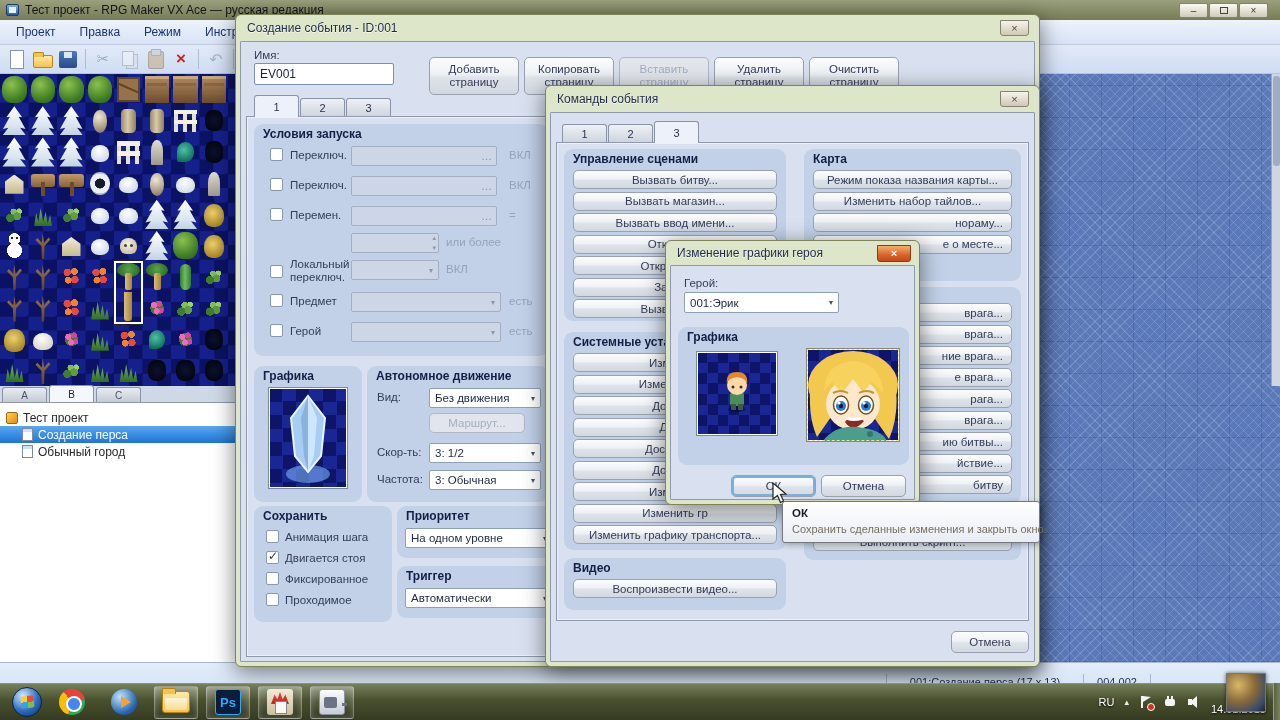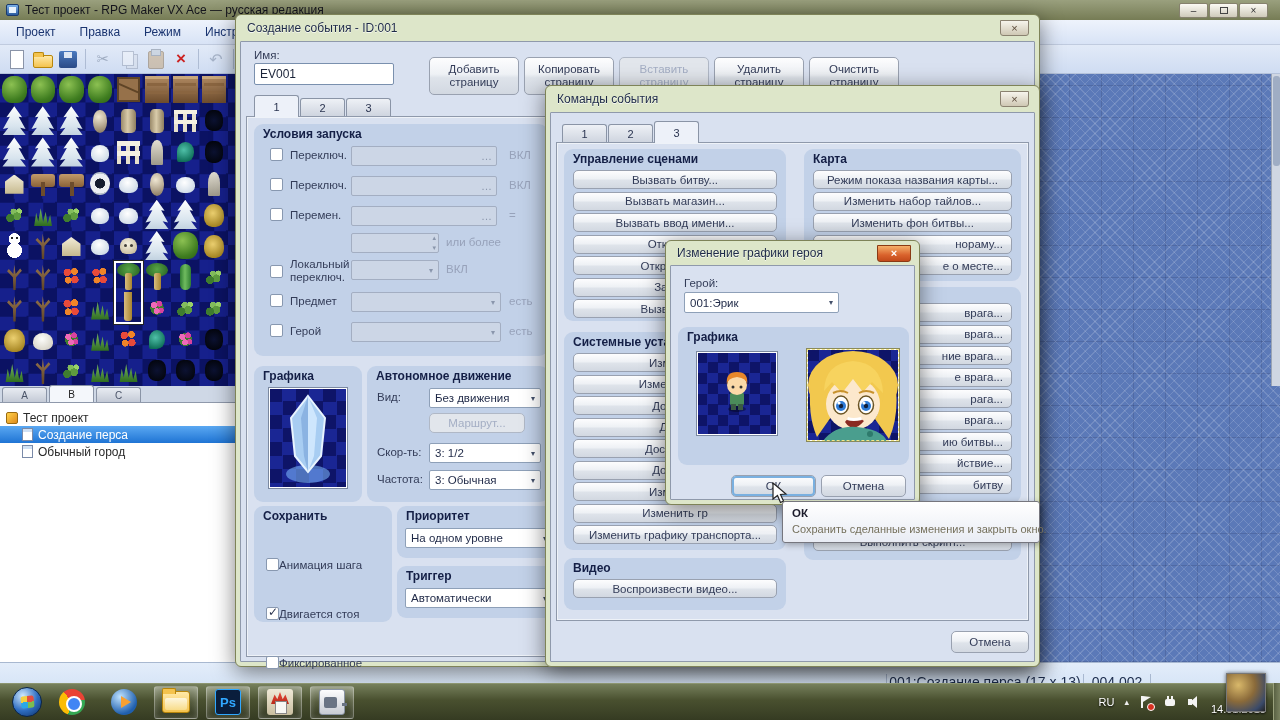--- a/index.html
+++ b/index.html
@@ -81,21 +81,21 @@
   .treeview{position:absolute;left:0;top:403px;width:237px;height:259px;background:#fff;border-right:1px solid #000000;padding-top:6px;}
   .treerow{height:17px;display:flex;align-items:center;gap:5px;padding-left:22px;color:#2a2a2a;font-size:12px;}
   .treerow.root{padding-left:6px;}
   .treerow.selected{background:linear-gradient(#5aa8f2,#1f74d4);color:#fff;}
   .tree-ic{width:12px;height:12px;flex:none;position:relative;}
   .treerow.project-icon .tree-ic{background:linear-gradient(135deg,#ffd24a,#e08a1a);border:1px solid #9a6a10;border-radius:2px;}
   .treerow.map-icon .tree-ic{width:11px;height:13px;background:#fff;border:1px solid #7a8aa8;box-shadow:inset 0 3px 0 #cfe0f4;}
 
   
   .maparea{position:absolute;left:237px;top:74px;width:1043px;height:588px;background-color:#5b79b8;background-image:repeating-linear-gradient(45deg,rgba(255,255,255,.14) 0 1px,rgba(0,0,0,0) 1px 7px),repeating-linear-gradient(-45deg,rgba(255,255,255,.14) 0 1px,rgba(0,0,0,0) 1px 7px),repeating-linear-gradient(0deg,rgba(0,0,30,.12) 0 1px,rgba(0,0,0,0) 1px 32px),repeating-linear-gradient(90deg,rgba(0,0,30,.12) 0 1px,rgba(0,0,0,0) 1px 32px);}
-  .statusbar{position:absolute;left:0;top:662px;width:1280px;height:38px;background:linear-gradient(#e3edfa,#cfdff4);border-top:1px solid #a8b8d0;display:flex;align-items:center;color:#1c2c4c;font-size:14px;}
+  .statusbar{position:absolute;left:0;top:662px;width:1280px;height:38px;background:linear-gradient(#e3edfa,#cfdff4);border-top:1px solid #a8b8d0;display:flex;align-items:center;color:#1c2c4c;font-size:11px;}
   .ssep{width:1px;height:15px;background:#a8b8d0;}
   .scell{display:flex;align-items:center;justify-content:center;}
 
   
   .dlg{position:absolute;background:#dde6c9;border:1px solid #7e8358;border-radius:6px;box-shadow:0 5px 22px rgba(0,0,0,.5);}
   .dbody{position:absolute;left:4px;right:4px;top:26px;bottom:4px;background:#d9e1f0;border:1px solid #8f99ab;border-radius:1px;}
   .dtitle{position:absolute;left:11px;top:6px;font-size:12px;color:#1e2a48;text-shadow:0 1px 0 rgba(255,255,255,.7);}
   .dclose{position:absolute;width:29px;height:16px;background:linear-gradient(#f6f4ec,#cfc8b4);border:1px solid #8a8270;border-radius:0 0 3px 3px;color:#5a4a3a;font-size:11px;display:flex;align-items:center;justify-content:center;line-height:1;}
   .dclose.orange{background:linear-gradient(#f5b06a,#d9622c 60%,#c24a1a);border-color:#8a3a14;color:#fff;width:34px;height:17px;font-weight:bold;}
   .panel{position:absolute;border:1px solid #8f99ab;box-shadow:inset 0 0 0 1px #eef2f8;}
@@ -117,21 +117,21 @@
   .dd .arr{margin-left:auto;color:#44506a;font-size:8px;}
   .dd.empty{background:#ccd6e6;border-color:#a3aec2;}
   .dd.empty .arr{color:#8a96ac;}
   .spin{position:absolute;background:#ccd6e6;border:1px solid #a3aec2;border-radius:2px;}
   .spin .arrows{position:absolute;right:2px;top:1px;bottom:1px;display:flex;flex-direction:column;justify-content:space-between;font-size:7px;color:#8a96ac;line-height:.9;}
   .lbl{position:absolute;font-size:11.5px;color:#333c58;white-space:pre-line;line-height:13px;}
   .suffix{position:absolute;font-size:11.5px;color:#97a2ba;}
   .checkbox{width:13px;height:13px;background:#fff;border:1px solid #8898b0;border-radius:2px;position:relative;flex:none;}
   .checkbox i{display:none;position:absolute;left:1px;top:-3px;font-style:normal;font-size:12px;color:#2a3450;font-weight:bold;}
   .cb-abs{position:absolute;}
-  .checkrow{height:21px;display:flex;align-items:center;gap:0;padding-left:12px;font-size:11.5px;color:#333c58;margin-top:28px;}
+  .checkrow{height:21px;display:flex;align-items:center;gap:6px;padding-left:12px;font-size:11.5px;color:#333c58;}
   .checkrow.checked .checkbox i{display:block;}
   .preview{position:absolute;background:repeating-conic-gradient(#1a2694 0% 25%,#0e1468 0% 50%) 0 0/27px 27px;border:1px solid #7a88a0;box-shadow:inset 0 0 0 1px #fff;}
   .faceprev{border:1px solid #8a8a5a;outline:1px dashed #f2e68c;outline-offset:-2px;}
 
   
   .tooltip{position:absolute;background:linear-gradient(#ffffff,#e9ecf4);border:1px solid #76767e;border-radius:3px;box-shadow:2px 2px 6px rgba(0,0,0,.3);padding:5px 9px;z-index:45;}
   .tooltip .tt-title{font-weight:bold;font-size:11.5px;color:#1a1a2a;margin-bottom:4px;}
   .tooltip .tt-text{font-size:11px;color:#75705c;white-space:nowrap;}
 
   
@@ -553,21 +553,20 @@
       <button class="btn cmdbtn">Воспроизвести видео...</button>
         </div>
     </div>
 
     <div class="group" style="left:258px;top:63px;width:217px;height:132px;">
       <span class="gtitle">Карта</span>
       <div class="cmdbtns">
 
       <button class="btn cmdbtn">Режим показа названия карты...</button>
           <button class="btn cmdbtn">Изменить набор тайлов...</button>
-          <button class="btn cmdbtn">Изменить фон битвы...</button>
           <button class="btn cmdbtn align-right">нораму...</button>
           <button class="btn cmdbtn align-right">е о месте...</button>
         </div>
     </div>
 
     <div class="group" style="left:258px;top:201px;width:217px;height:216px;">
       <div class="cmdbtns" style="top:16px;">
 
       <button class="btn cmdbtn alignr">врага...</button>
           <button class="btn cmdbtn alignr">врага...</button>

